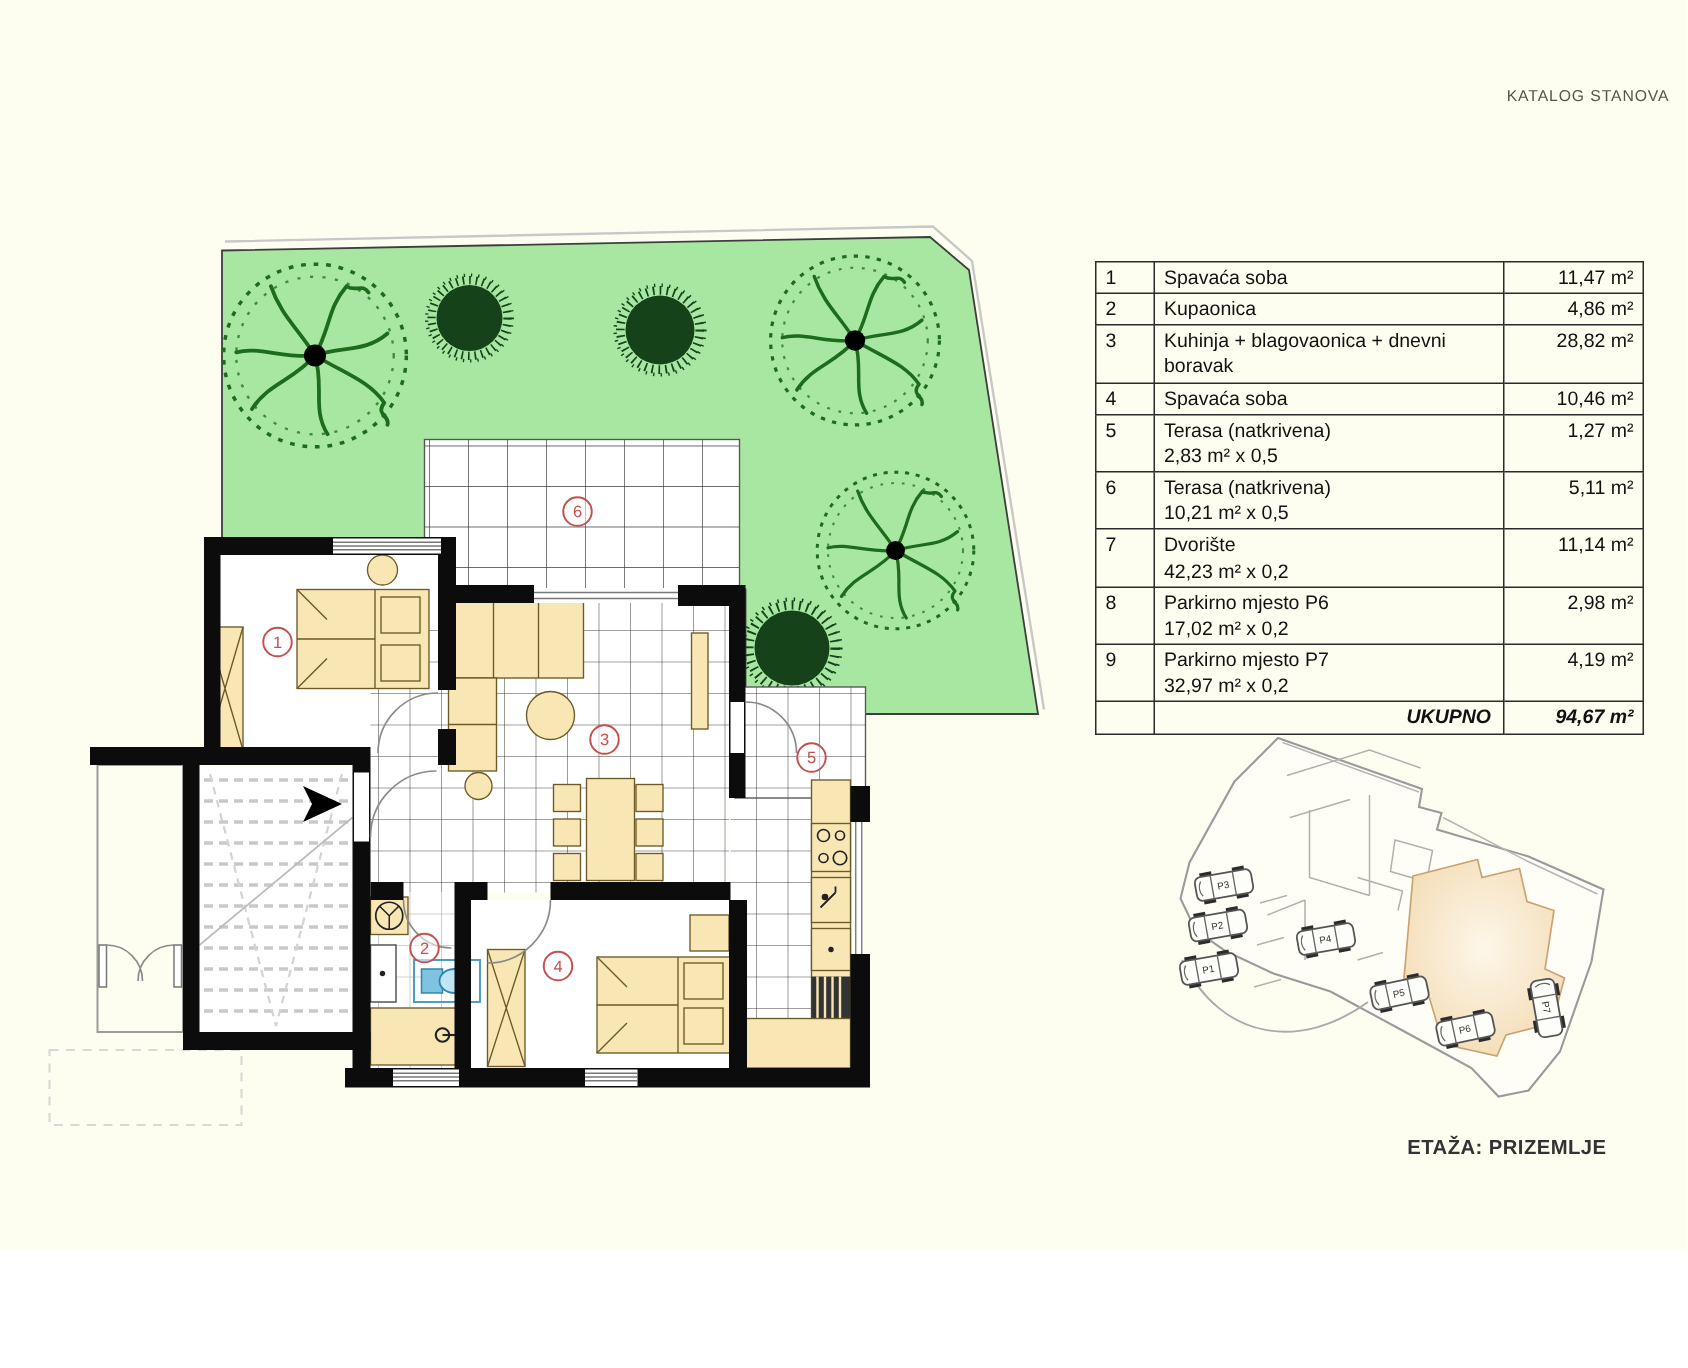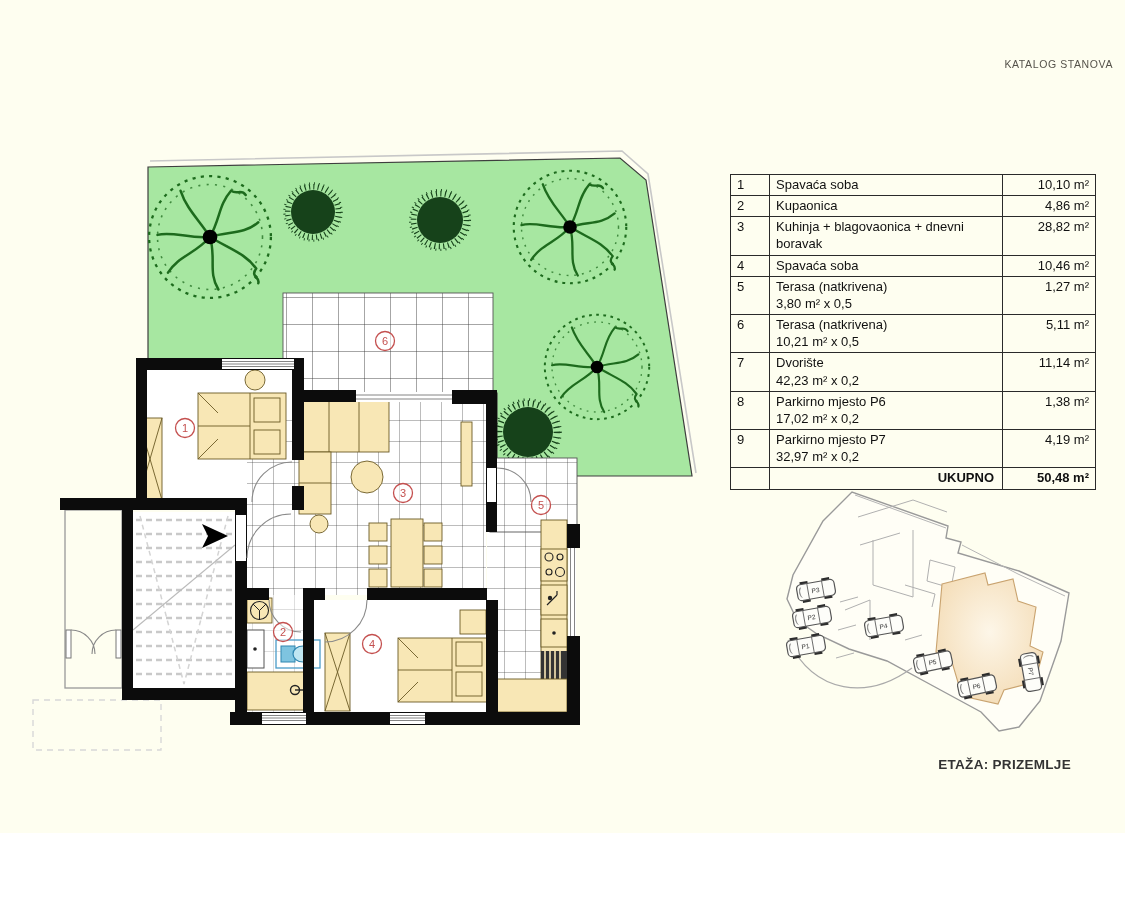--- a/index.html
+++ b/index.html
@@ -9,21 +9,21 @@
   svg{position:absolute;left:0;top:0;z-index:1;}
   .overlay{position:absolute;z-index:2;}
   .brand{right:12px;top:54px;text-align:right;}
   .brand-title{font-size:42px;color:#3c3c38;line-height:1;}
   .brand-sub{font-size:10.5px;color:#55524a;letter-spacing:.6px;margin-top:4px;}
   table.areas{left:730px;top:174px;width:366px;border-collapse:collapse;
       font-size:13px;color:#111;table-layout:fixed;}
   table.areas td{border:1px solid #2a2a2a;padding:1px 6px 2px;vertical-align:top;line-height:1.32;}
   td.num{width:26px;}
   td.area{width:80px;text-align:right;white-space:nowrap;font-weight:normal;}
-  tr.total td{font-weight:bold;}
+  tr.total td{font-weight:bold;font-style:italic;}
   tr.total td.name{text-align:right;padding-right:8px;}
   .sub{display:block;}
   .etaza{right:54px;top:757px;font-size:13.5px;font-weight:600;color:#333;letter-spacing:.3px;}
   .garden{fill:#A7E7A1;stroke:#3e3e3e;stroke-width:1.2;}
   .wall{fill:#0c0c0c;}
   .furn{fill:#F8E7B5;stroke:#6b5a25;stroke-width:.9;}
   .arc{fill:none;stroke:#8a8a8a;stroke-width:1.1;}
   .winline{stroke:#777;stroke-width:.9;fill:none;}
   .gridborder{fill:none;stroke:#555;stroke-width:.9;}
 </style>
@@ -351,65 +351,65 @@
 
 <div class="overlay brand">
   <div class="brand-sub">KATALOG STANOVA</div>
 </div>
 
 <table class="overlay areas">
   <tbody id="table-body">
         <tr>
           <td class="num">1</td>
           <td class="name">Spavaća soba</td>
-          <td class="area">10,10 m²</td>
+          <td class="area">11,47 m²</td>
         </tr>
         <tr>
           <td class="num">2</td>
           <td class="name">Kupaonica</td>
           <td class="area">4,86 m²</td>
         </tr>
         <tr>
           <td class="num">3</td>
           <td class="name">Kuhinja + blagovaonica + dnevni boravak</td>
           <td class="area">28,82 m²</td>
         </tr>
         <tr>
           <td class="num">4</td>
           <td class="name">Spavaća soba</td>
           <td class="area">10,46 m²</td>
         </tr>
         <tr>
           <td class="num">5</td>
-          <td class="name">Terasa (natkrivena)<span class="sub">3,80 m² x 0,5</span></td>
+          <td class="name">Terasa (natkrivena)<span class="sub">2,83 m² x 0,5</span></td>
           <td class="area">1,27 m²</td>
         </tr>
         <tr>
           <td class="num">6</td>
           <td class="name">Terasa (natkrivena)<span class="sub">10,21 m² x 0,5</span></td>
           <td class="area">5,11 m²</td>
         </tr>
         <tr>
           <td class="num">7</td>
           <td class="name">Dvorište<span class="sub">42,23 m² x 0,2</span></td>
           <td class="area">11,14 m²</td>
         </tr>
         <tr>
           <td class="num">8</td>
           <td class="name">Parkirno mjesto P6<span class="sub">17,02 m² x 0,2</span></td>
-          <td class="area">1,38 m²</td>
+          <td class="area">2,98 m²</td>
         </tr>
         <tr>
           <td class="num">9</td>
           <td class="name">Parkirno mjesto P7<span class="sub">32,97 m² x 0,2</span></td>
           <td class="area">4,19 m²</td>
         </tr>
         <tr class="total">
           <td class="num"></td>
           <td class="name">UKUPNO</td>
-          <td class="area">50,48 m²</td>
+          <td class="area">94,67 m²</td>
         </tr>
       </tbody>
 </table>
 
 <div class="overlay etaza">ETAŽA: PRIZEMLJE</div>
 
 </div>
 
 </body></html>

